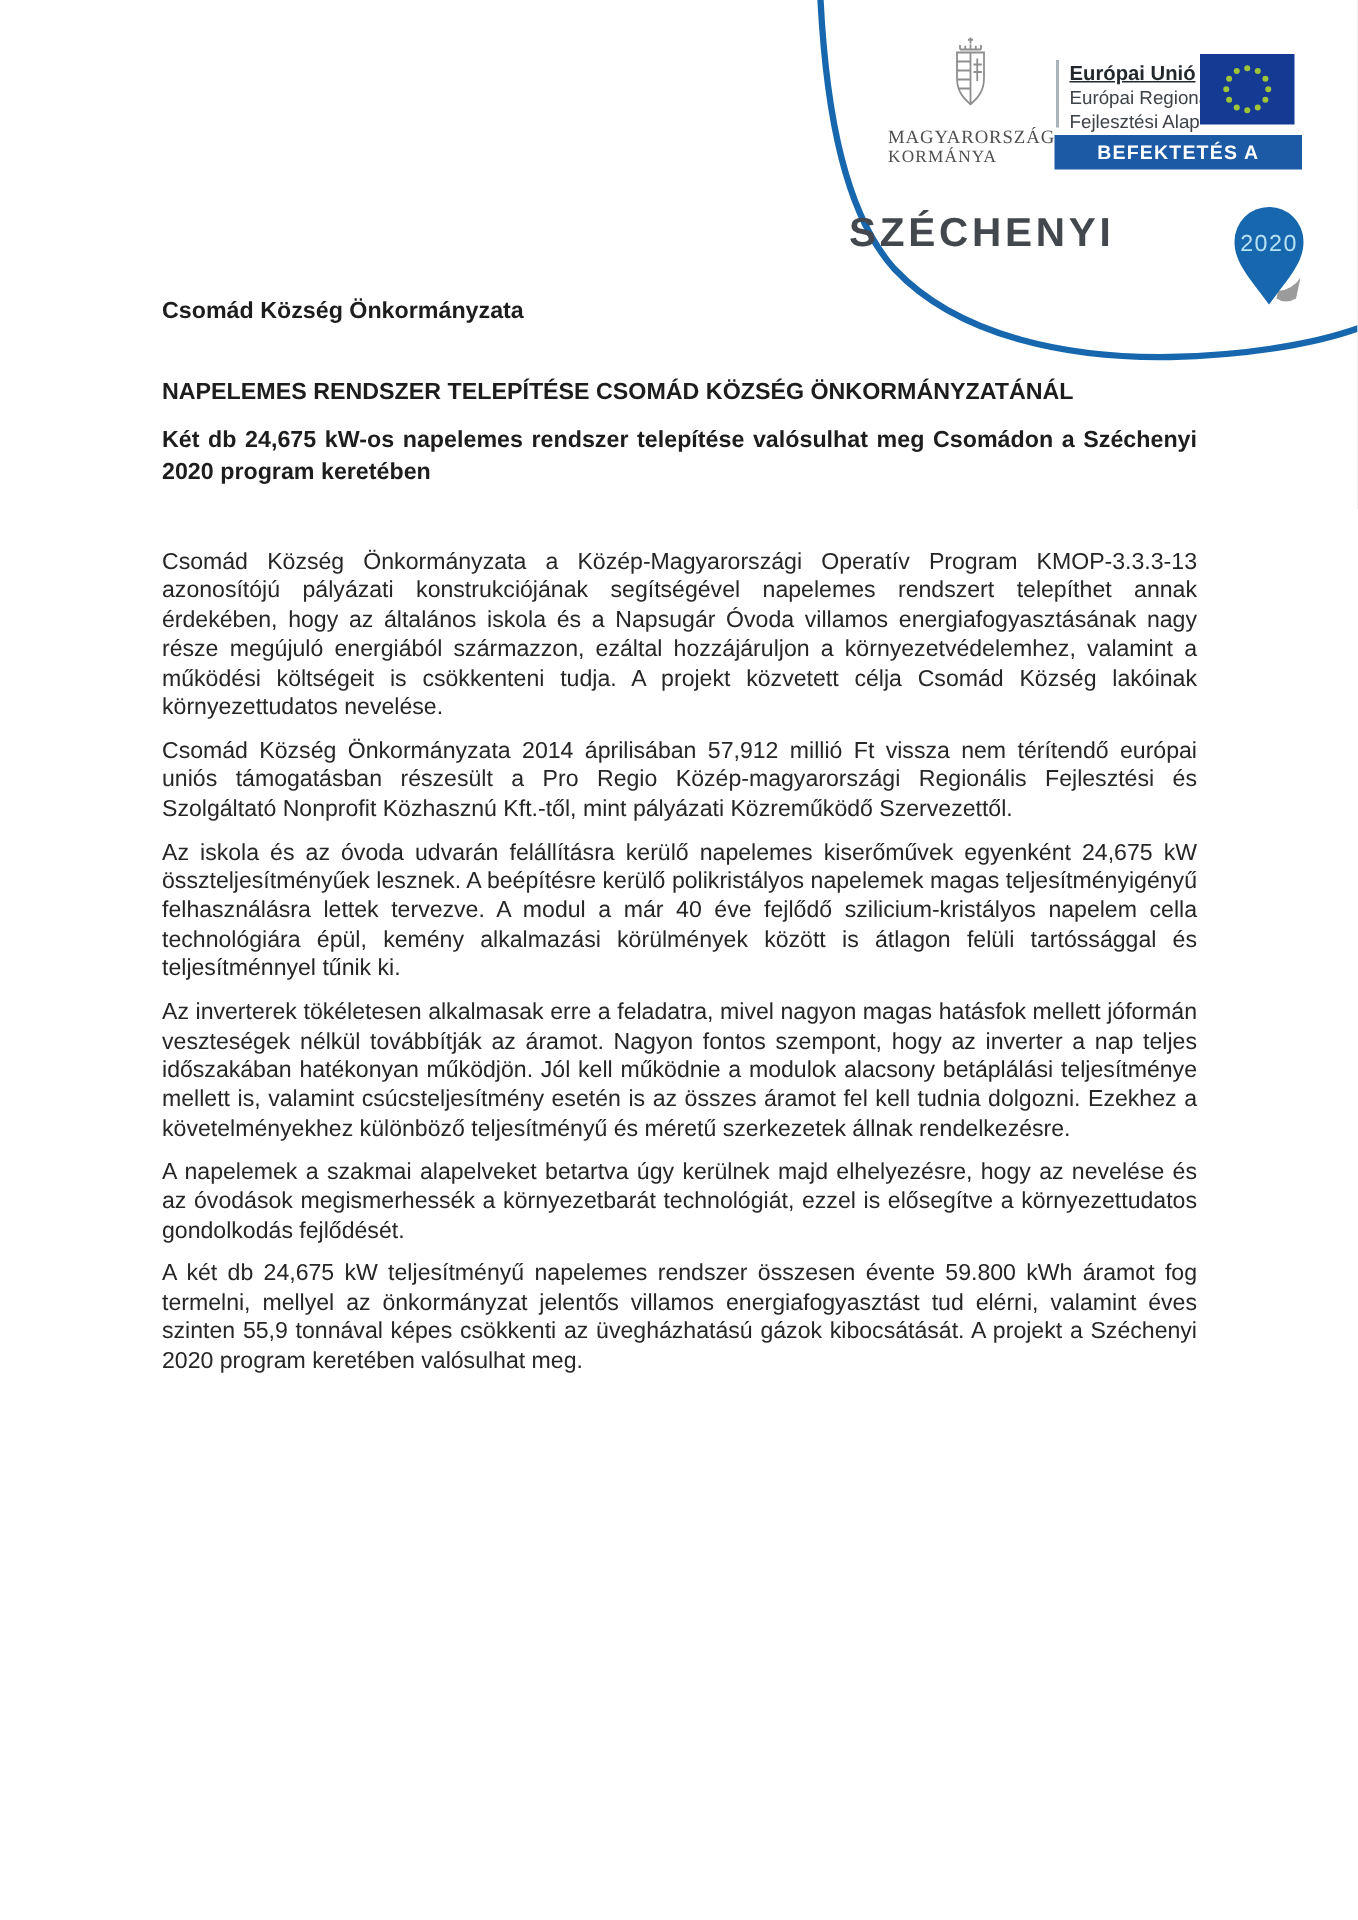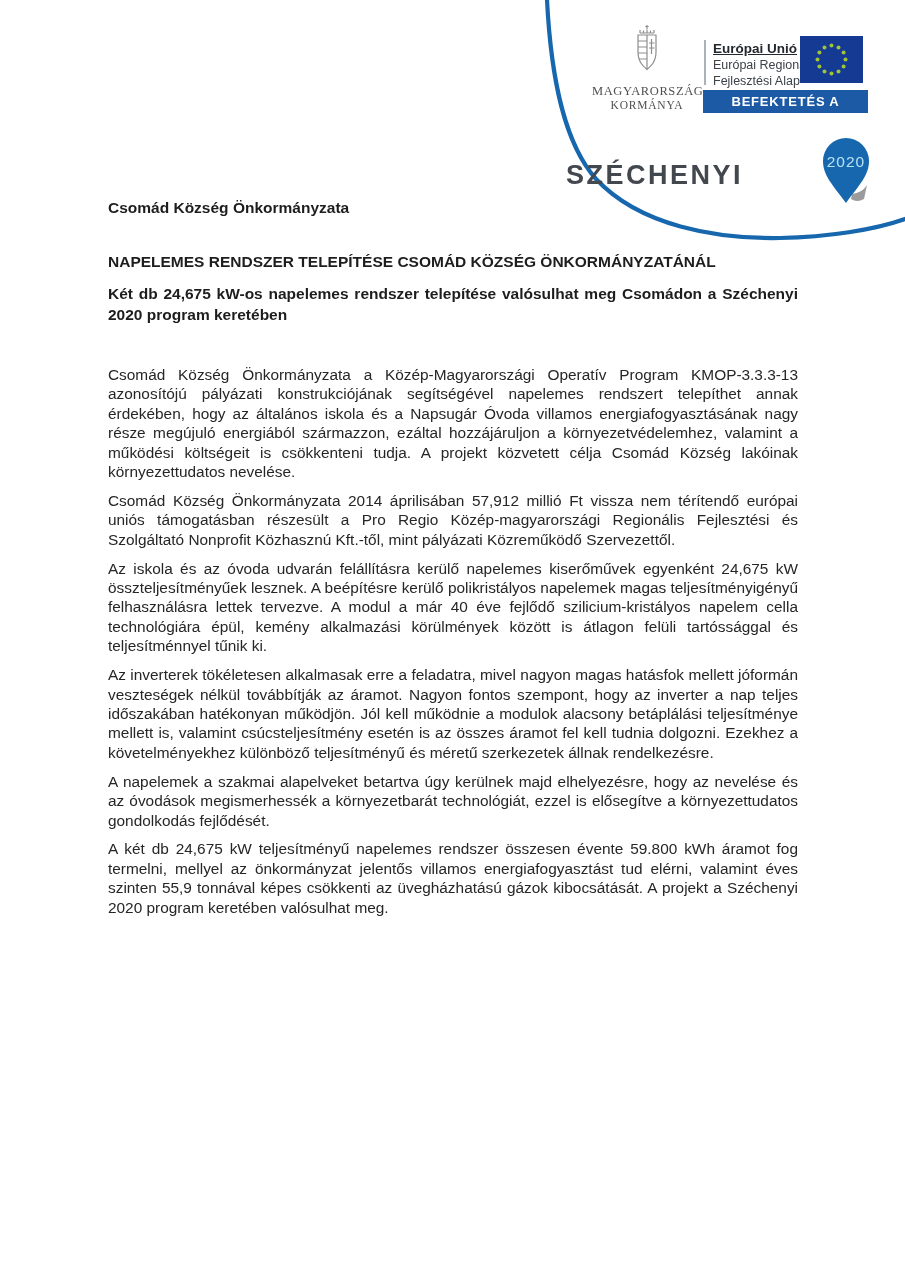--- a/index.html
+++ b/index.html
@@ -3,36 +3,36 @@
 <meta charset="utf-8">
 <style>
   html,body{margin:0;padding:0;background:#e8e8e8;}
   .page{
     position:relative;width:905px;height:1280px;background:#ffffff;
     font-family:"Liberation Sans", sans-serif;color:#2b2b2b;overflow:hidden;
     margin:0 auto;
   }
   
   .arc-svg{position:absolute;top:0;left:0;pointer-events:none;}
-  .gov-logo{position:absolute;left:592px;top:24px;width:110px;text-align:center;}
+  .gov-logo{position:absolute;left:592px;top:24px;width:110px;text-align:left;}
   .gov-logo svg{display:block;margin:0 auto 2px;}
   .gov-line1{font-family:"Liberation Serif", serif;font-size:12.5px;letter-spacing:.6px;color:#4f4f4f;}
   .gov-line2{font-family:"Liberation Serif", serif;font-size:11.5px;letter-spacing:.8px;color:#4f4f4f;}
   .logo-divider{position:absolute;left:704px;top:40px;width:2px;height:45px;background:#aab2ba;}
   .eu-text{position:absolute;left:713px;top:41px;line-height:16px;}
   .eu-line1{font-size:13.5px;font-weight:700;color:#23282d;text-decoration:underline;}
   .eu-line2,.eu-line3{font-size:12.5px;color:#3c4248;}
   .eu-flag{position:absolute;left:800px;top:36px;width:63px;height:47px;background:#153a94;}
   .invest-banner{
     position:absolute;left:703px;top:90px;width:165px;height:23px;background:#1c5aa6;
     color:#ffffff;font-size:13px;font-weight:700;letter-spacing:.8px;
     text-align:center;line-height:23px;
   }
   .szechenyi-word{
-    position:absolute;left:566px;top:160px;font-size:27px;font-weight:700;
+    position:absolute;left:566px;top:140px;font-size:27px;font-weight:700;
     letter-spacing:2.5px;color:#43474e;
   }
   .szechenyi-pin{position:absolute;left:816px;top:136px;}
   
   .doc{position:absolute;left:108px;top:199px;width:690px;}
   .date{font-size:15px;margin:0 0 8px;color:#232323;}
   .org{font-size:15.5px;font-weight:700;margin:0 0 36px;color:#1d1d1d;}
   .title{font-size:28px;font-weight:700;color:#2856aa;margin:0 0 9px;letter-spacing:.3px;}
   .headline{font-size:15.5px;font-weight:700;margin:0 0 12px;color:#1d1d1d;}
   .lead{font-size:15.5px;font-weight:700;line-height:21px;text-align:justify;margin:0 0 40px;color:#1d1d1d;}

